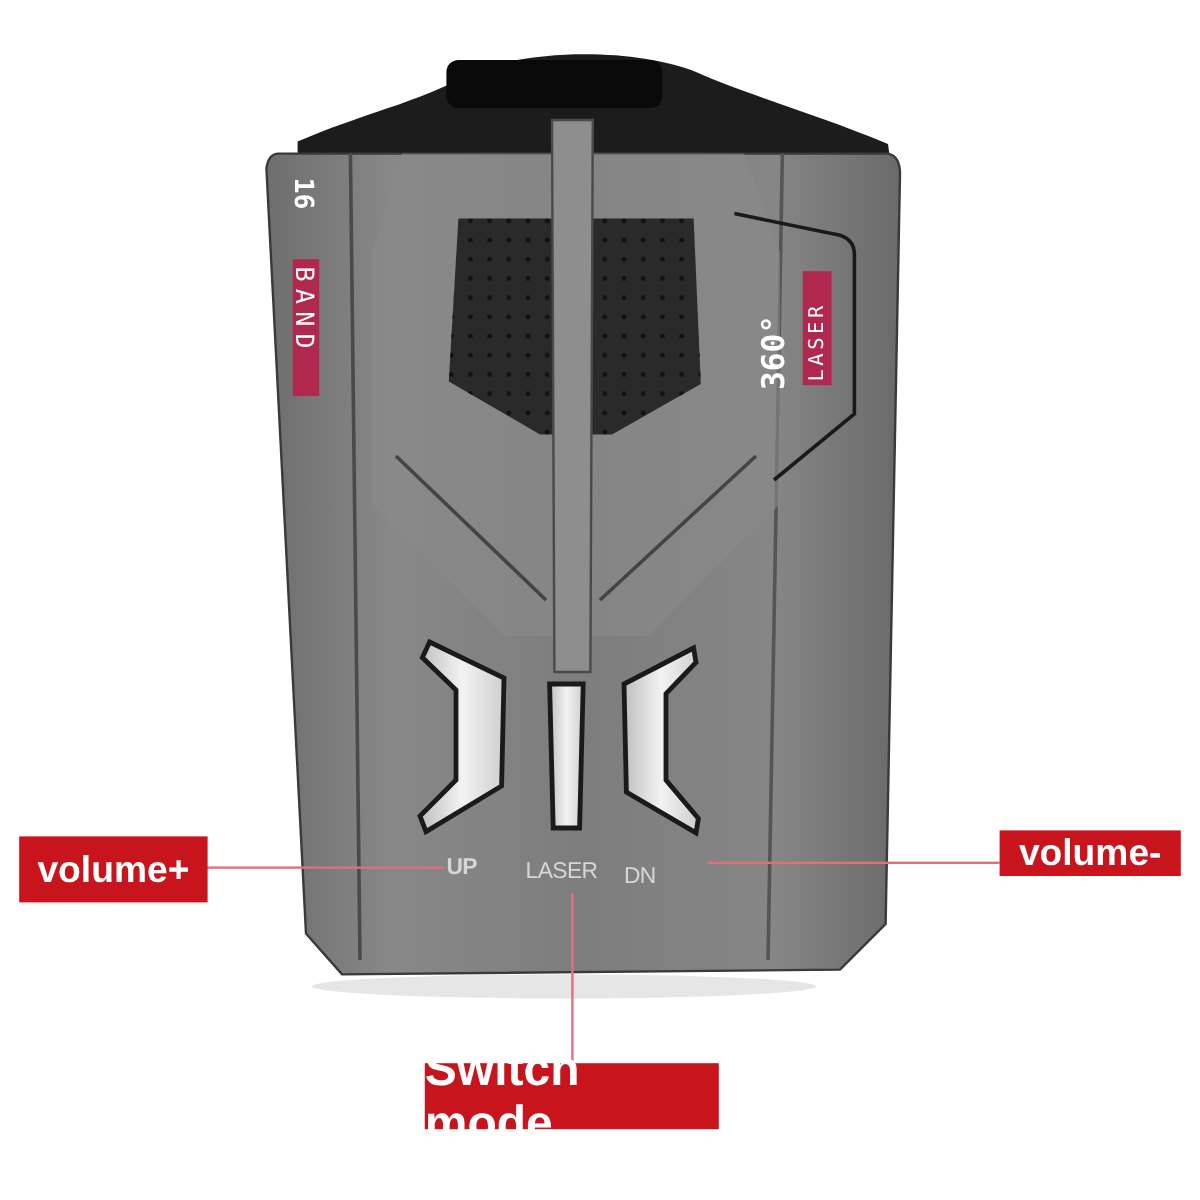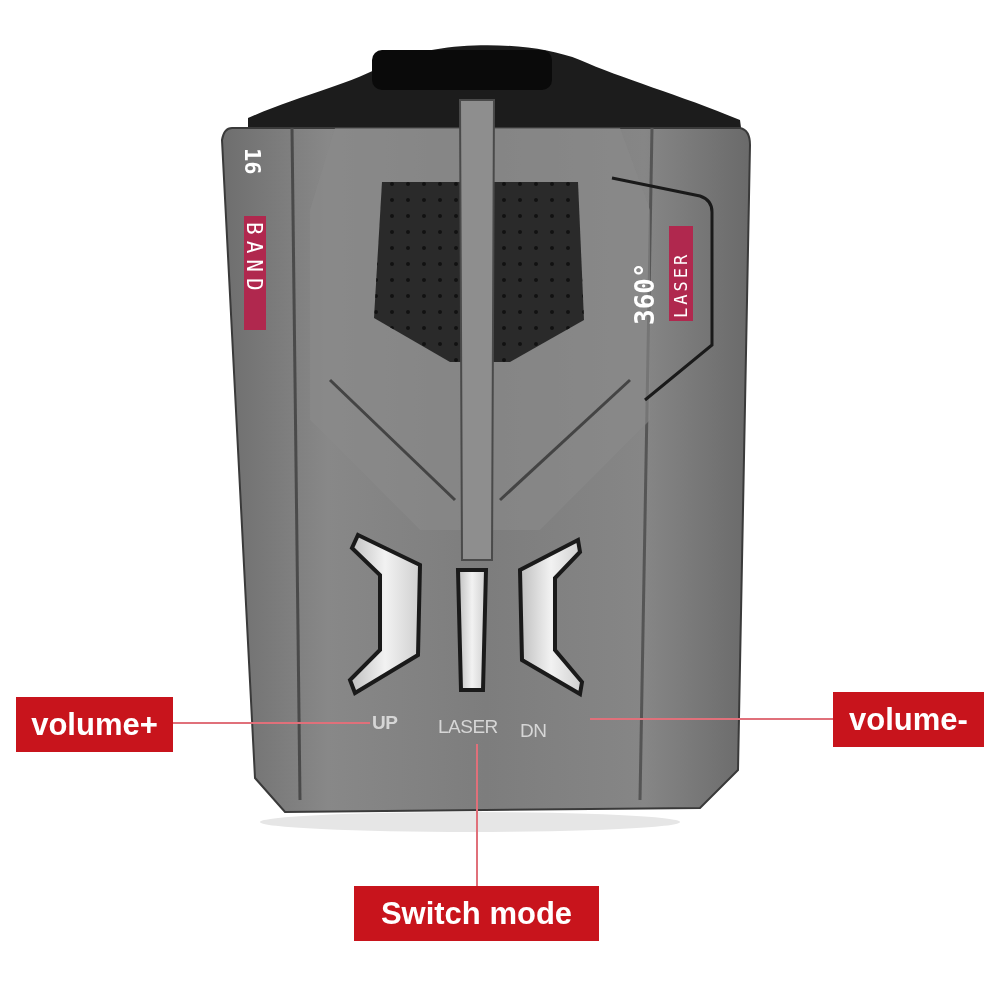--- a/index.html
+++ b/index.html
@@ -71,14 +71,14 @@
 
 <div class="panel-label" style="left:372px;top:712px;font-weight:bold;">UP</div>
 <div class="panel-label" style="left:438px;top:716px;">LASER</div>
 <div class="panel-label" style="left:520px;top:720px;">DN</div>
 
 <div class="leader" style="left:172px;top:722px;width:198px;height:2px;"></div>
 <div class="leader" style="left:590px;top:718px;width:243px;height:2px;"></div>
 <div class="leader" style="left:476px;top:744px;width:2px;height:143px;"></div>
 
 <div class="callout" style="left:16px;top:697px;width:157px;height:55px;font-size:31px;">volume+</div>
-<div class="callout" style="left:833px;top:692px;width:151px;height:55px;font-size:31px;">volume-</div>
-<div class="callout" style="left:354px;top:886px;width:245px;height:55px;font-size:31px;">Switch mode</div>
+<div class="callout" style="left:833px;top:692px;width:151px;height:38px;font-size:31px;">volume-</div>
+<div class="callout" style="left:354px;top:886px;width:245px;height:55px;font-size:40px;">Switch mode</div>
 
 </body></html>

